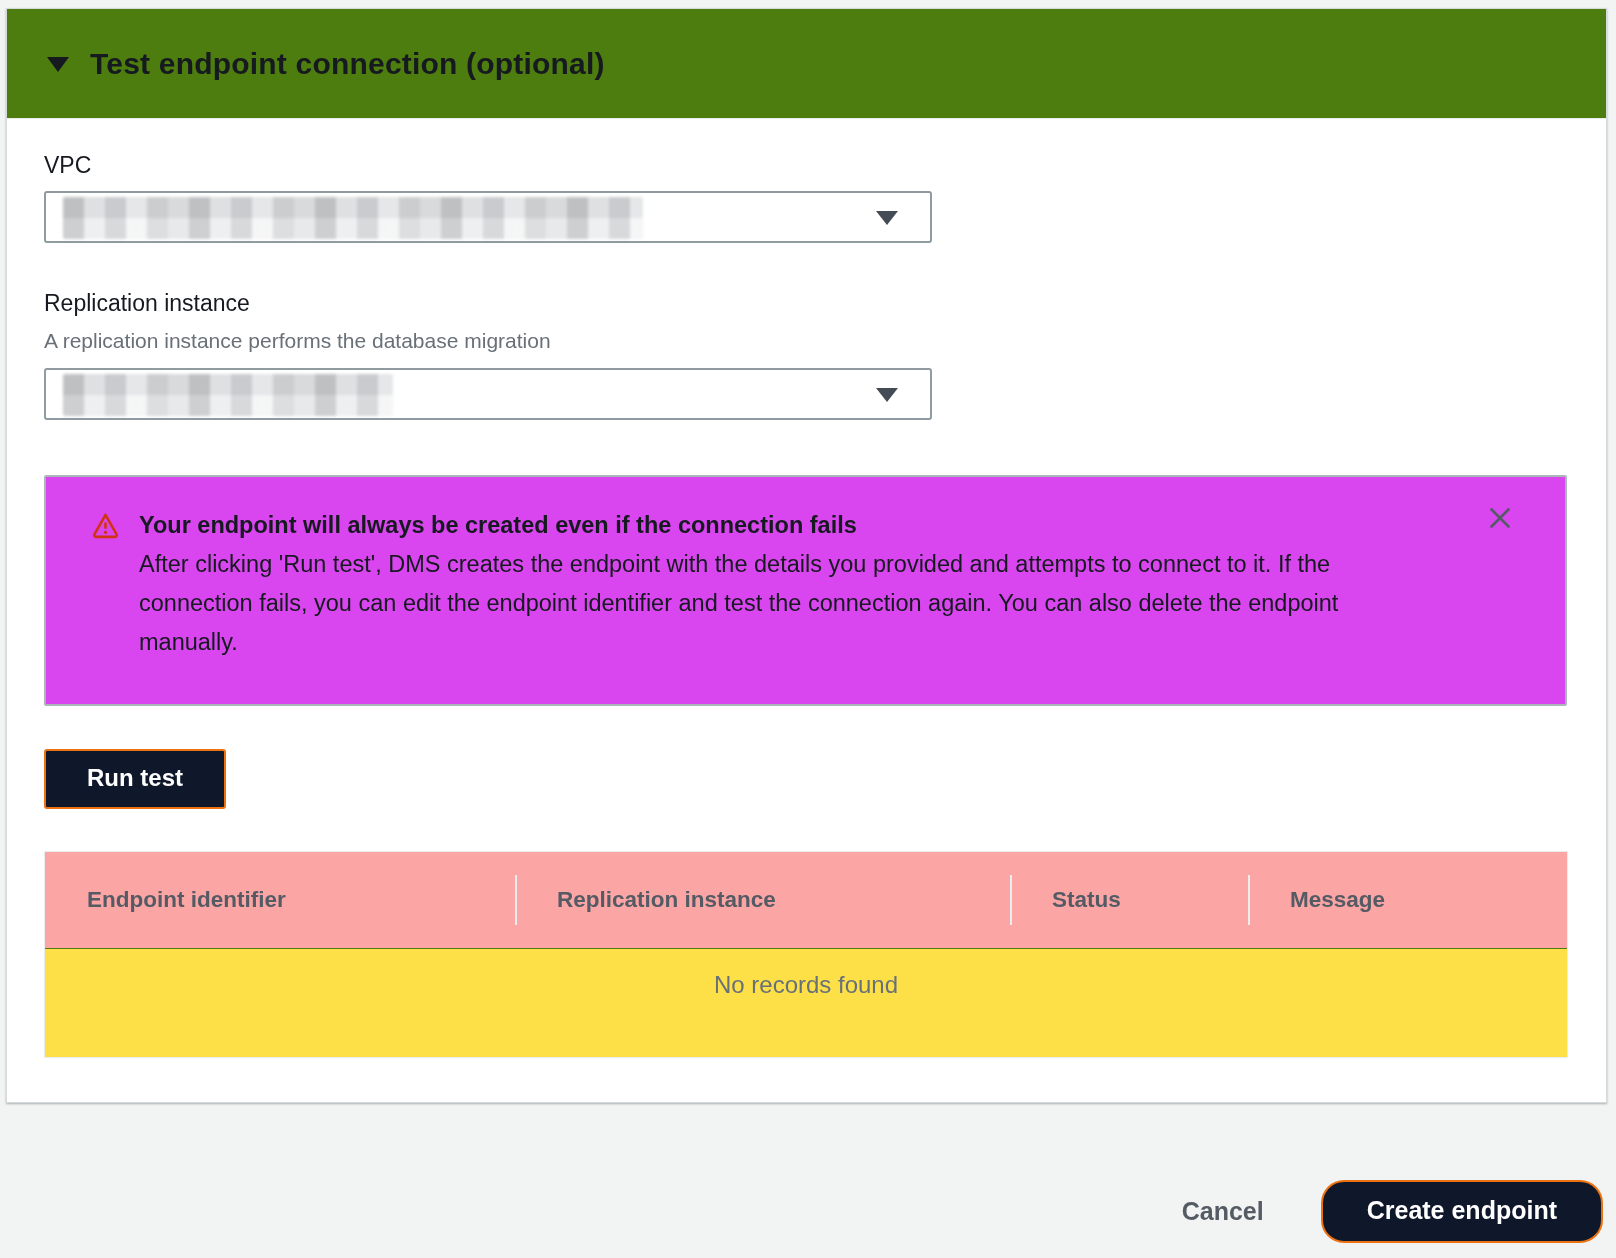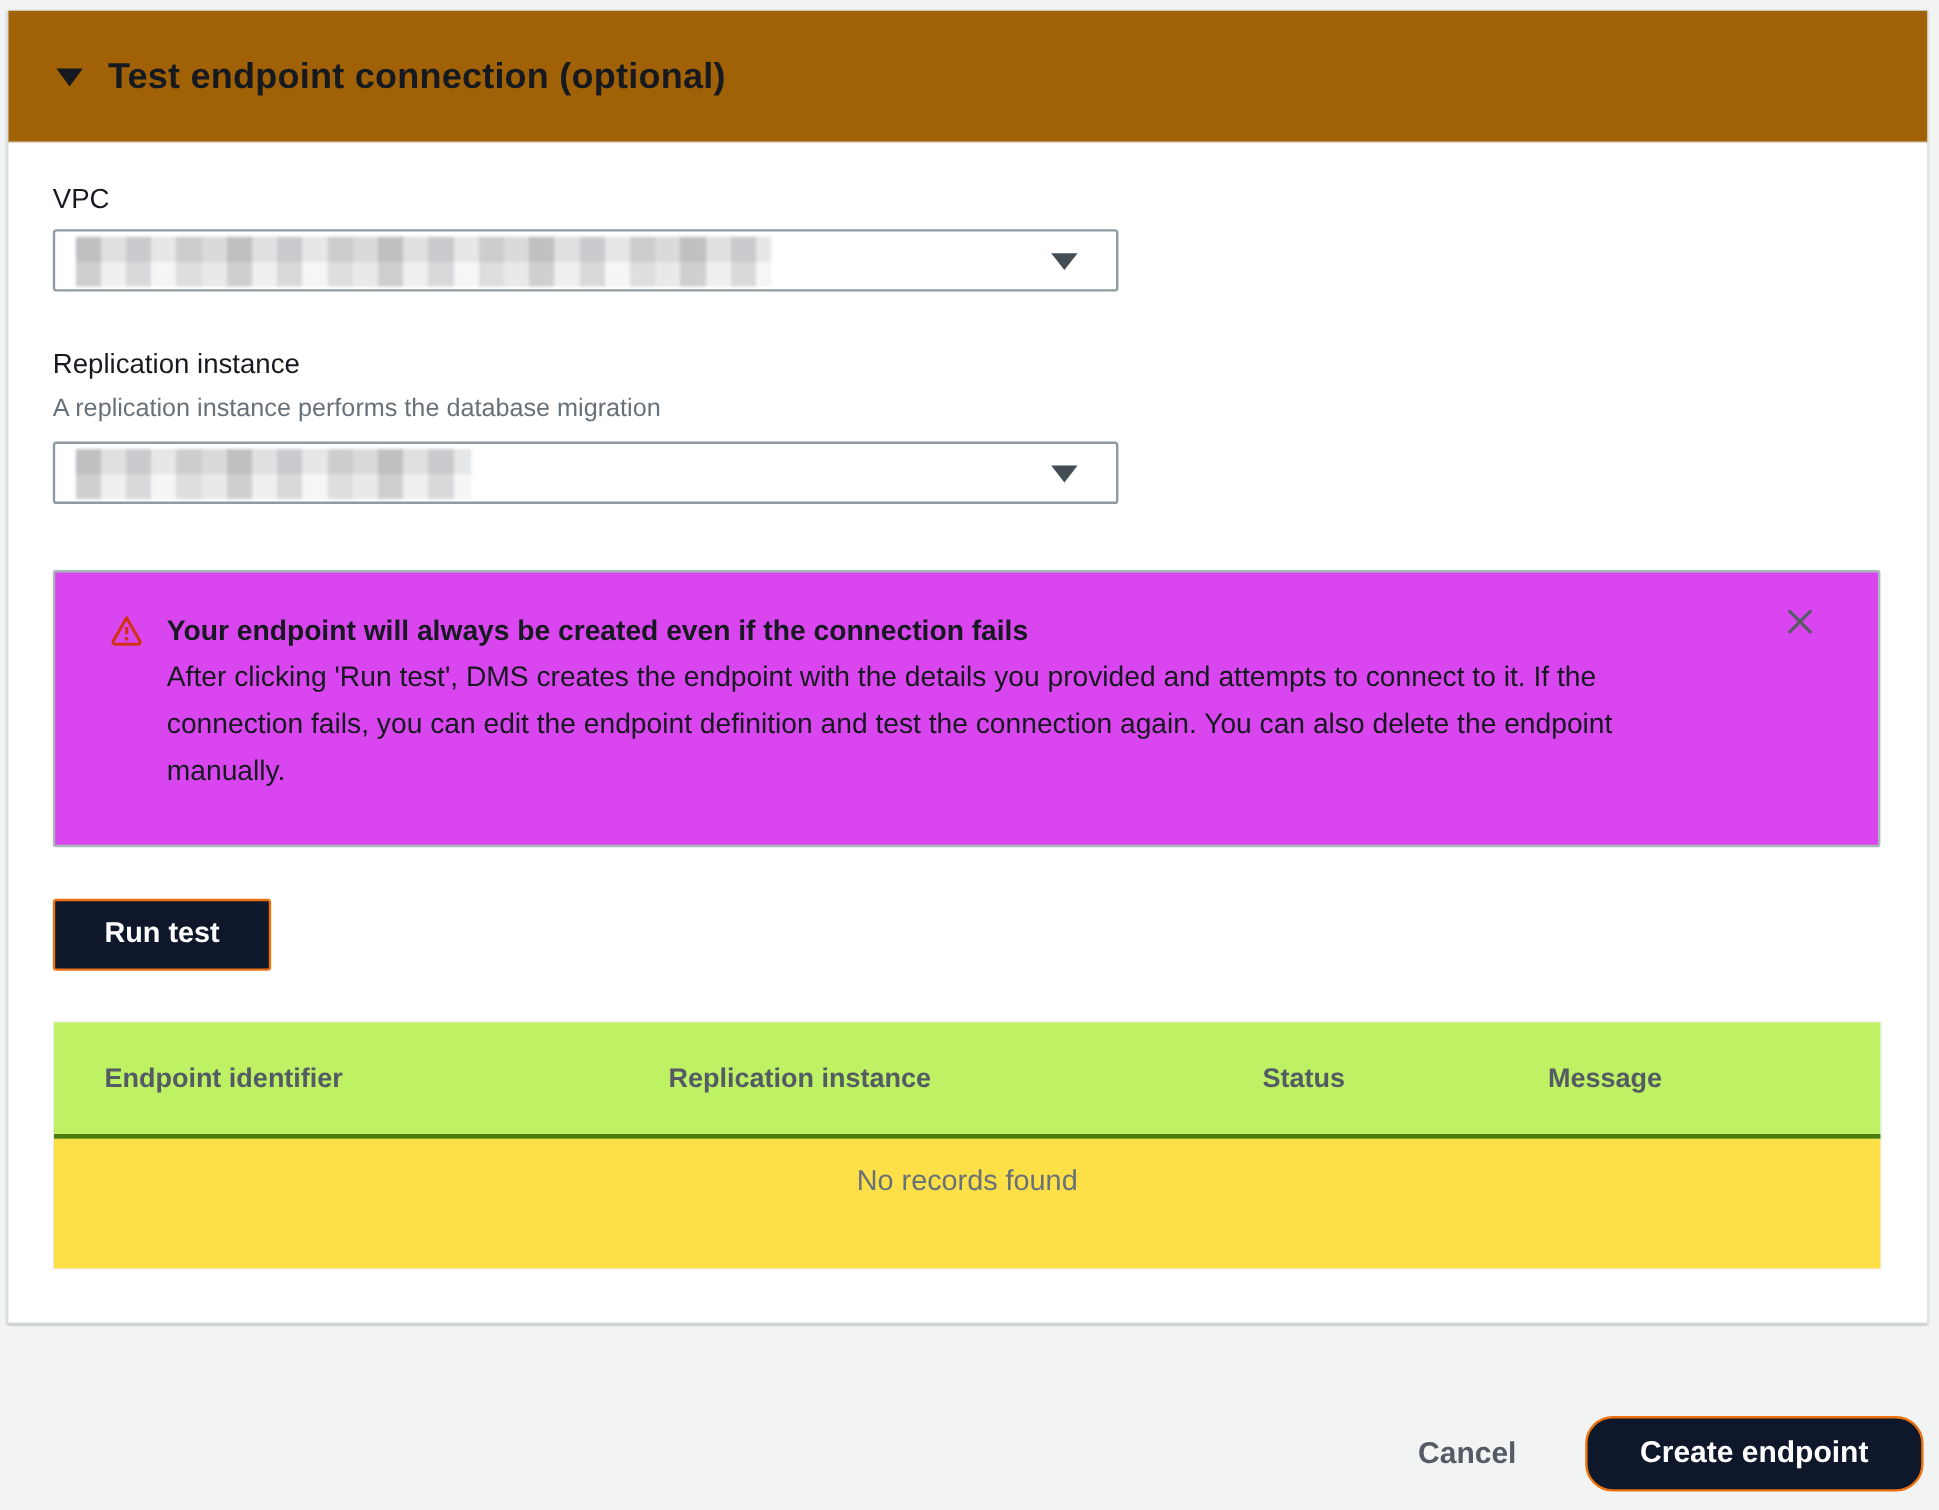--- a/index.html
+++ b/index.html
@@ -13,21 +13,21 @@
   
   .card {
     margin: 8px 9px 0 6px;
     height: 1095px;
     background: #ffffff;
     border: 1px solid #d5dbdb;
     box-shadow: 0 1px 2px rgba(0,28,36,0.30);
   }
   .card-header {
     height: 110px;
-    background: #a16207;
+    background: #4d7c0f;
     border-bottom: 1px solid #eaeded;
     display: flex;
     align-items: center;
     padding-left: 40px;
     cursor: pointer;
     text-align: center;
   }
   .caret-down {
     width: 0; height: 0;
     border-left: 11px solid transparent;
@@ -160,23 +160,22 @@
 
   
   .results-table {
     margin-top: 42px;
     width: 1524px;
     border: 1px solid #eaeded;
   }
   .thead {
     display: flex;
     height: 97px;
-    background: #bef264;
-    border-bottom: 4px solid #4d7c0f;
-    align-items: center;
+    background: #fca5a5;
+    border-bottom: 1px solid #4d7c0f;
   }
   .th {
     position: relative;
     display: flex;
     align-items: center;
     padding-left: 42px;
     font-size: 22.5px;
     font-weight: bold;
     color: #545b64;
   }
@@ -244,21 +243,21 @@
     <div class="alert">
       <span class="alert-icon">
         <svg width="29" height="29" viewBox="0 0 24 24">
           <path d="M12 3.2 L21.2 19.4 a1.35 1.35 0 0 1 -1.17 2 H3.97 a1.35 1.35 0 0 1 -1.17 -2 Z" fill="none" stroke="#d13212" stroke-width="2.1" stroke-linejoin="round"></path>
           <line x1="12" y1="9.6" x2="12" y2="14.6" stroke="#d13212" stroke-width="2.2"></line>
           <circle cx="12" cy="17.6" r="1.35" fill="#d13212"></circle>
         </svg>
       </span>
       <div class="alert-content">
         <div class="alert-title">Your endpoint will always be created even if the connection fails</div>
-        <div class="alert-body">After clicking 'Run test', DMS creates the endpoint with the details you provided and attempts to connect to it. If the connection fails, you can edit the endpoint definition and test the connection again. You can also delete the endpoint manually.</div>
+        <div class="alert-body">After clicking 'Run test', DMS creates the endpoint with the details you provided and attempts to connect to it. If the connection fails, you can edit the endpoint identifier and test the connection again. You can also delete the endpoint manually.</div>
       </div>
       <button class="alert-close">
         <svg width="30" height="30" viewBox="0 0 24 24">
           <path d="M5.2 5.2 L18.8 18.8 M18.8 5.2 L5.2 18.8" stroke="#545b64" stroke-width="2.1" stroke-linecap="round"></path>
         </svg>
       </button>
     </div>
 
     <button class="btn-primary run-test">Run test</button>
 

